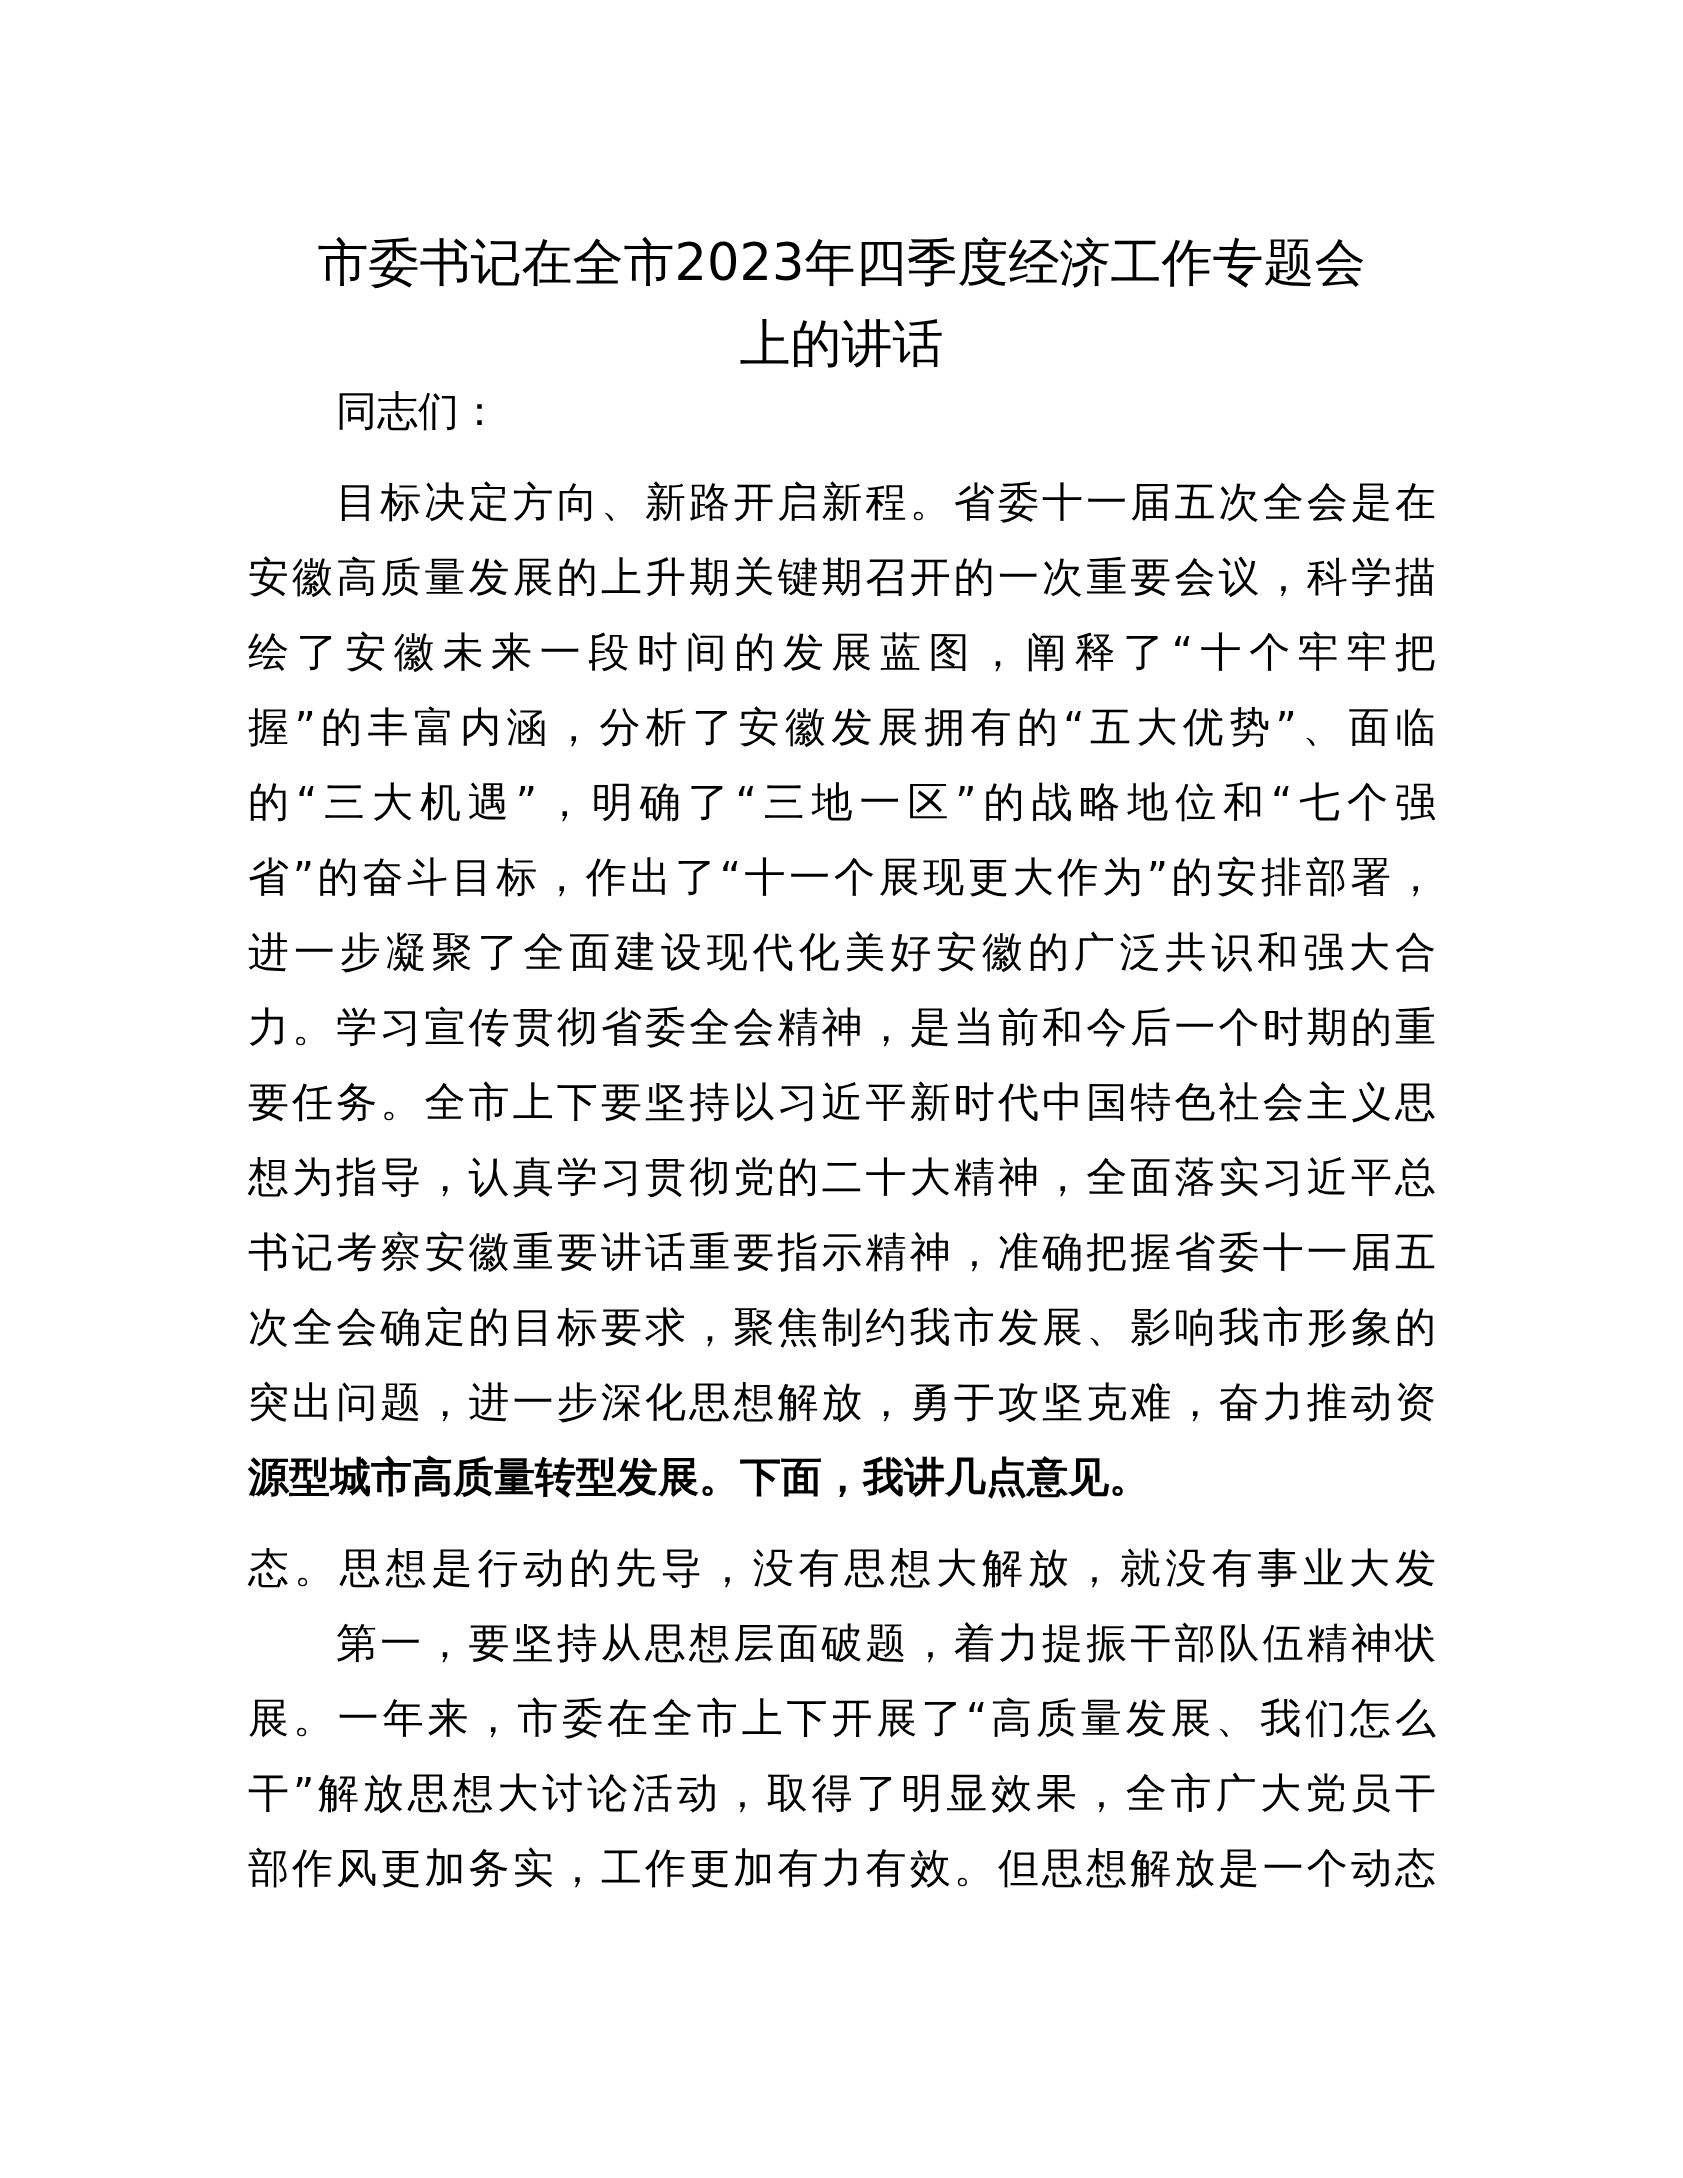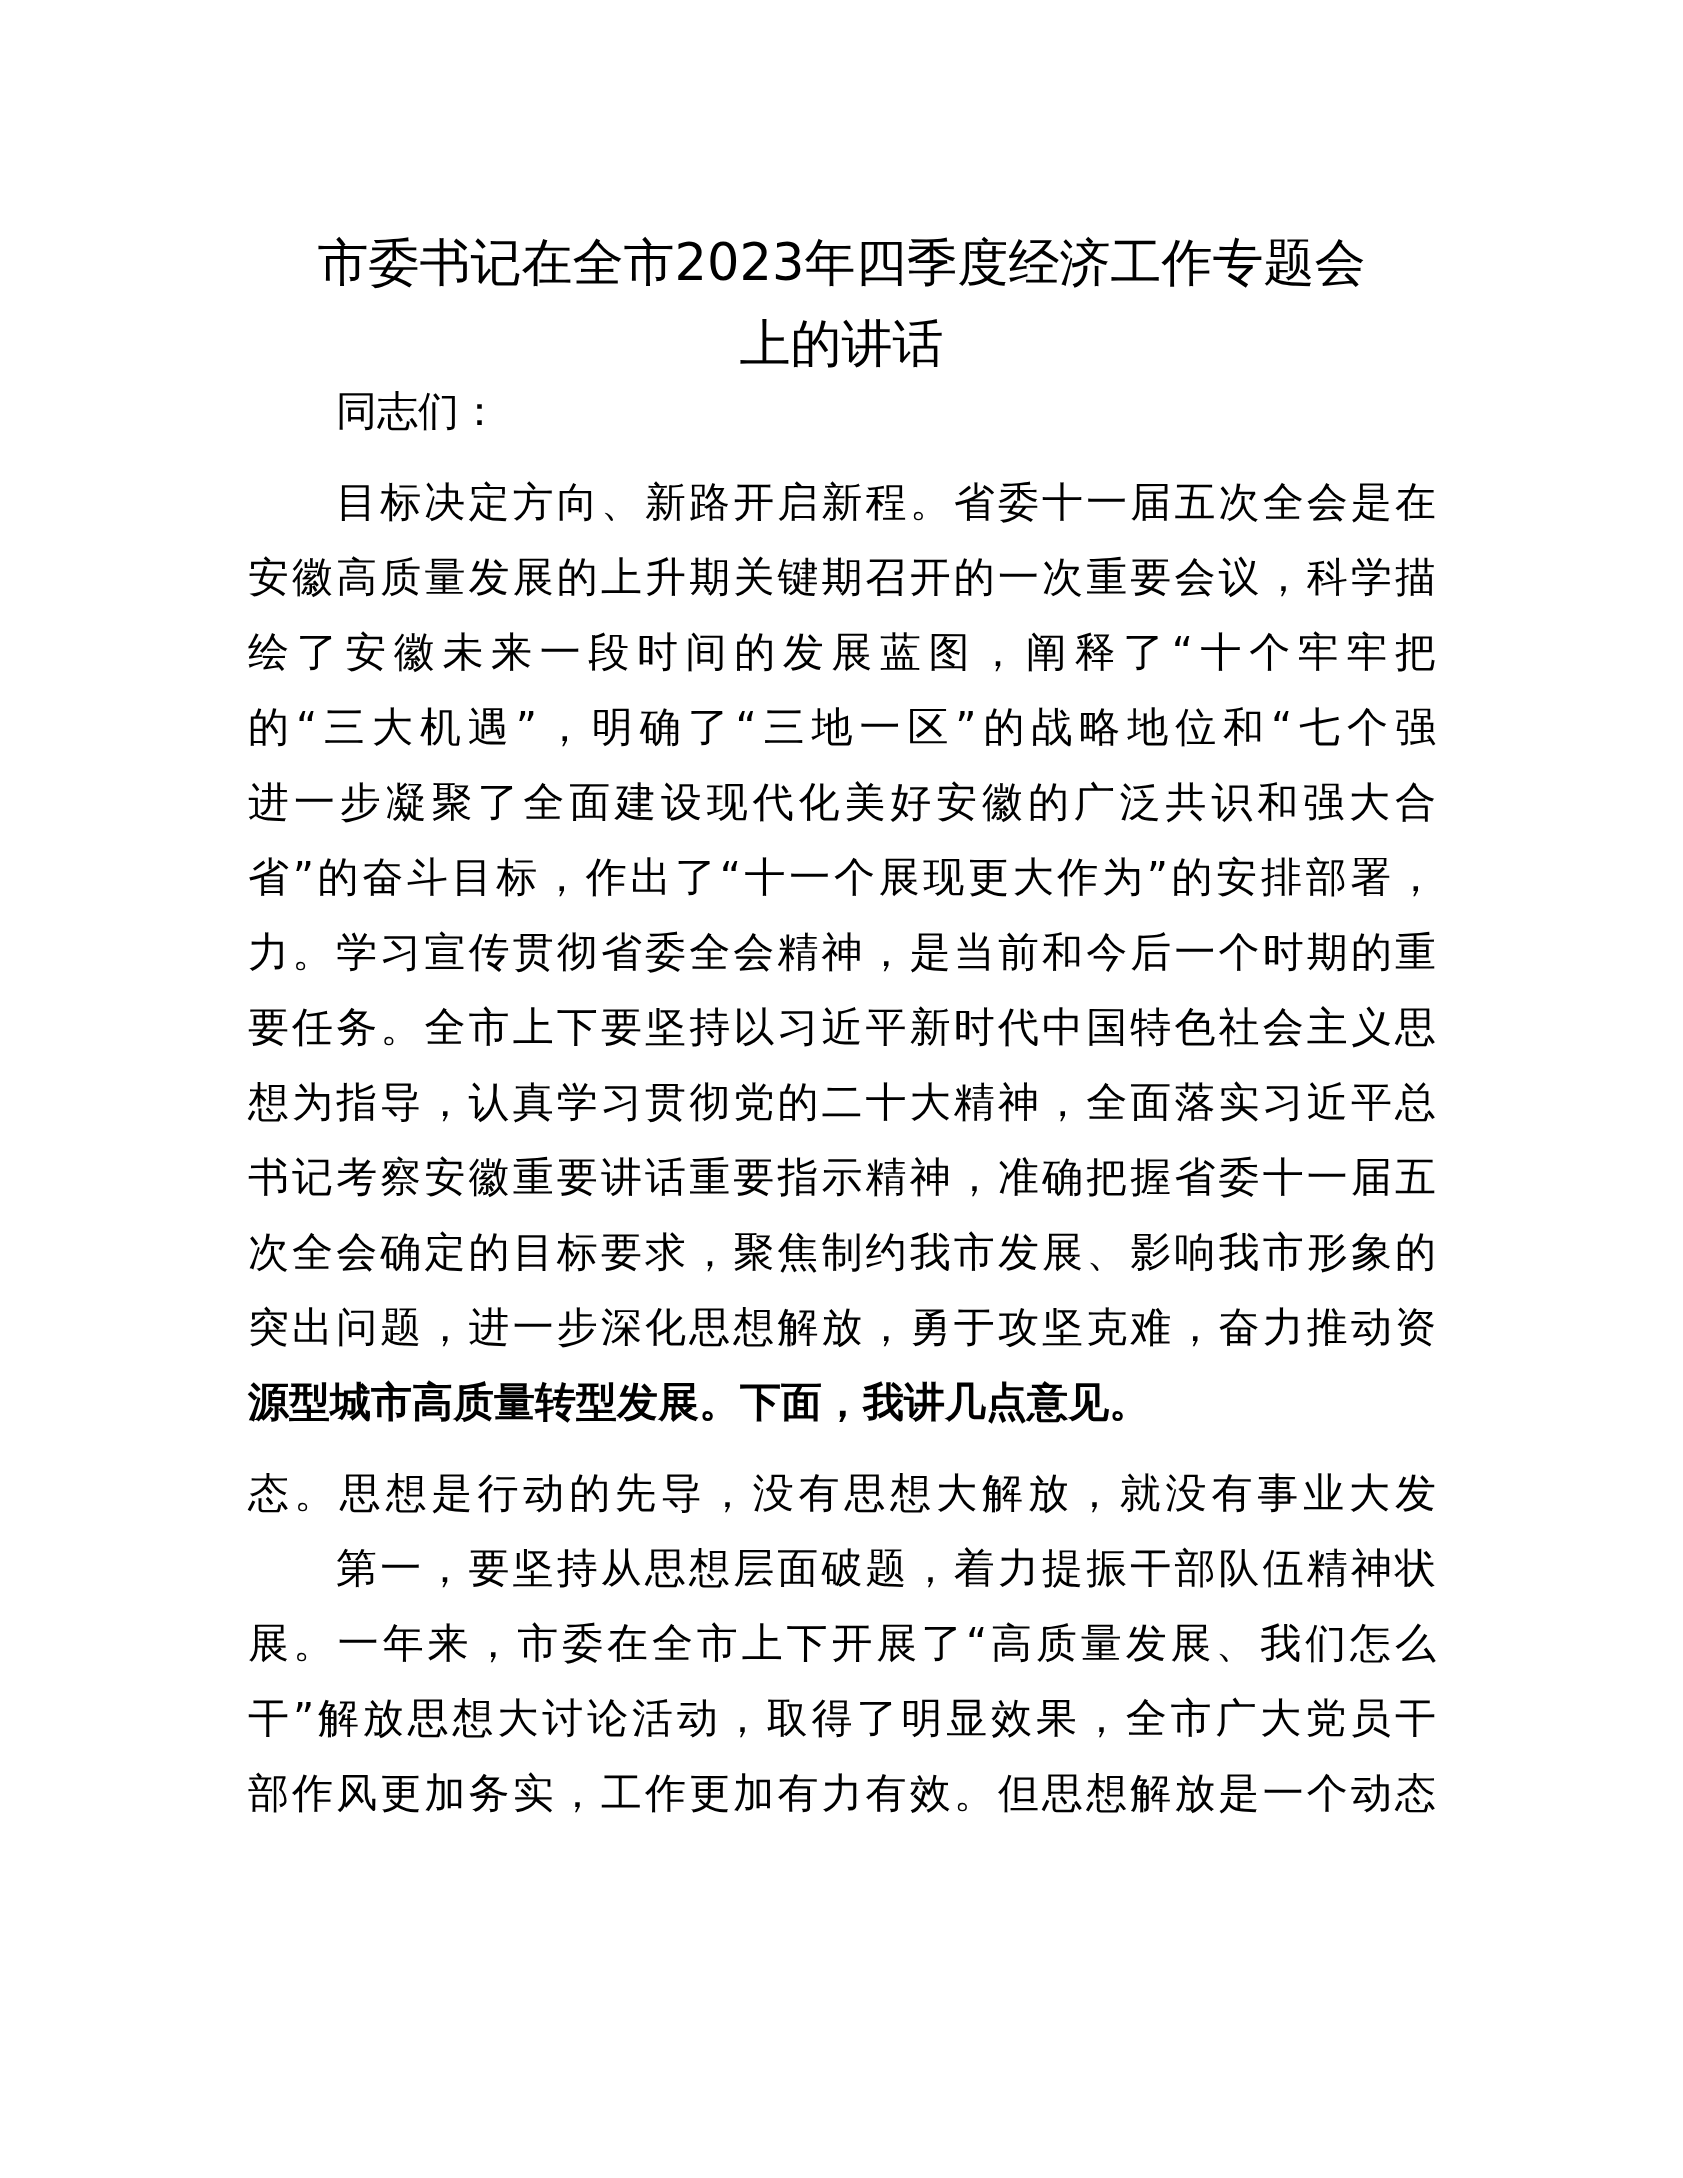--- a/index.html
+++ b/index.html
@@ -85,23 +85,24 @@
     <div class="para greeting">
       <span class="line indent">同志们：</span>
     </div>
 
     <div class="gap"></div>
 
     <div class="para">
       <span class="line indent">目标决定方向、新路开启新程。省委十一届五次全会是在</span>
       <span class="line">安徽高质量发展的上升期关键期召开的一次重要会议，科学描</span>
       <span class="line">绘了安徽未来一段时间的发展蓝图，阐释了“十个牢牢把</span>
+      <span class="line">握”的丰富内涵，分析了安徽发展拥有的“五大优势”、面临</span>
       <span class="line">的“三大机遇”，明确了“三地一区”的战略地位和“七个强</span>
+      <span class="line">省”的奋斗目标，作出了“十一个展现更大作为”的安排部署，</span>
       <span class="line">进一步凝聚了全面建设现代化美好安徽的广泛共识和强大合</span>
-      <span class="line">省”的奋斗目标，作出了“十一个展现更大作为”的安排部署，</span>
       <span class="line">力。学习宣传贯彻省委全会精神，是当前和今后一个时期的重</span>
       <span class="line">要任务。全市上下要坚持以习近平新时代中国特色社会主义思</span>
       <span class="line">想为指导，认真学习贯彻党的二十大精神，全面落实习近平总</span>
       <span class="line">书记考察安徽重要讲话重要指示精神，准确把握省委十一届五</span>
       <span class="line">次全会确定的目标要求，聚焦制约我市发展、影响我市形象的</span>
       <span class="line">突出问题，进一步深化思想解放，勇于攻坚克难，奋力推动资</span>
       <span class="line last">源型城市高质量转型发展。下面，我讲几点意见。</span>
     </div>
 
     <div class="gap"></div>

